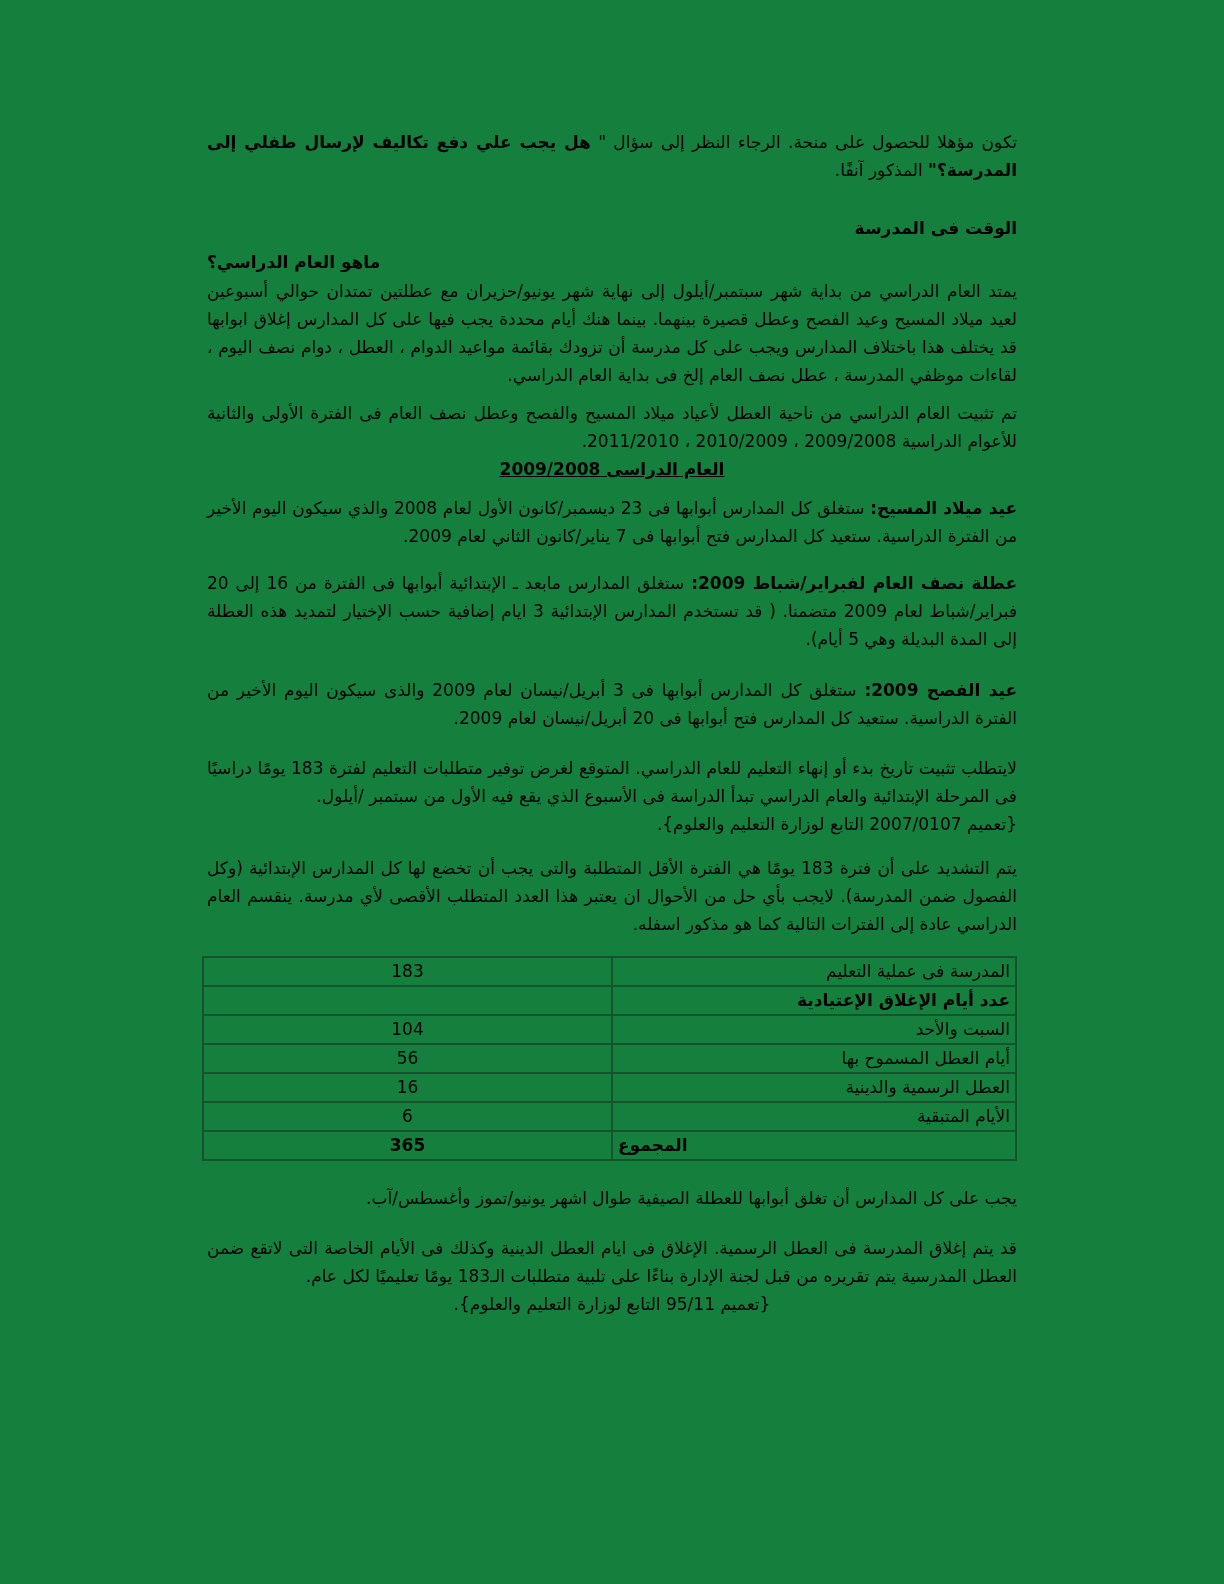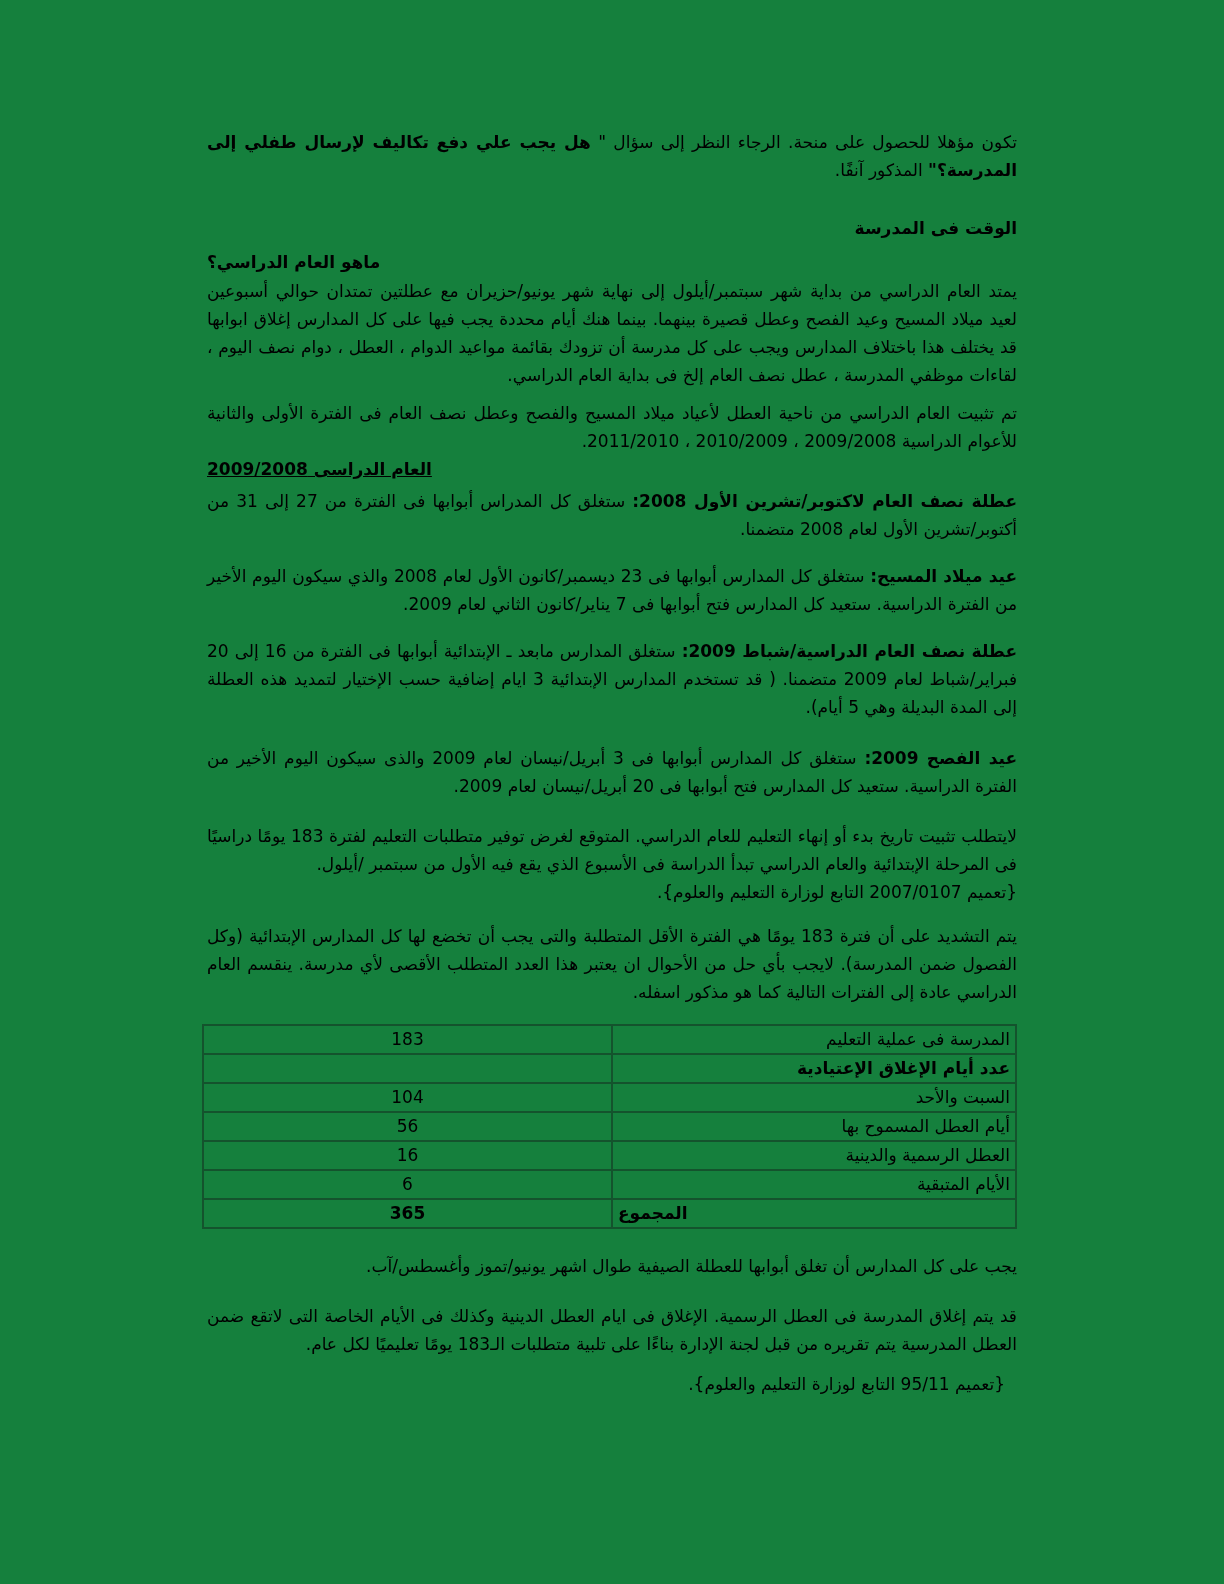--- a/index.html
+++ b/index.html
@@ -12,29 +12,29 @@
     direction:rtl;
     box-sizing:border-box;
     padding:128px 207px 0 207px;
     overflow:hidden;
   }
   .para{margin:0;text-align:justify;}
   .para b{font-weight:bold;}
   .h-right{margin:0;font-weight:bold;text-align:right;}
   .h-left{margin:0;font-weight:bold;text-align:left;}
   .h-underline{text-decoration:underline;}
-  .line-center{margin:12px;text-align:right;}
+  .line-center{margin:0;text-align:center;}
 
   
   .mb-intro{margin-bottom:10px;}
   .mb-htime{margin-bottom:6px;margin-top:30px;}
   .mb-hquestion{margin-bottom:1px;}
   .mb-schoolyear{margin-bottom:10px;}
   .mb-fixed{margin-bottom:0;}
-  .mb-hyear{margin-bottom:4px;}
+  .mb-hyear{margin-bottom:11px;text-align:center;}
   .mb-october{margin-bottom:19px;}
   .mb-christmas{margin-bottom:19px;}
   .mb-february{margin-bottom:23px;}
   .mb-easter{margin-bottom:22px;}
   .mb-183{margin-bottom:16px;}
   .mb-emphasis{margin-bottom:18px;}
   .mb-table{margin-bottom:23px;}
   .mb-summer{margin-bottom:22px;}
 
   table.days{
@@ -68,25 +68,24 @@
   <p class="h-right mb-htime">الوقت فى المدرسة</p>
 
   <p class="h-left mb-hquestion">ماهو العام الدراسي؟</p>
 
   <p class="para mb-schoolyear">يمتد العام الدراسي من بداية شهر سبتمبر/أيلول إلى نهاية شهر يونيو/حزيران مع عطلتين تمتدان حوالي أسبوعين لعيد ميلاد المسيح وعيد الفصح وعطل قصيرة بينهما. بينما هنك أيام محددة يجب فيها على كل المدارس إغلاق ابوابها قد يختلف هذا باختلاف المدارس ويجب على كل مدرسة أن تزودك بقائمة مواعيد الدوام ، العطل ، دوام نصف اليوم ، لقاءات موظفي المدرسة ، عطل نصف العام إلخ فى بداية العام الدراسي.</p>
 
   <p class="para mb-fixed">تم تثبيت العام الدراسي من ناحية العطل لأعياد ميلاد المسيح والفصح وعطل نصف العام فى الفترة الأولى والثانية للأعوام الدراسية 2009/2008 ، 2010/2009 ، 2011/2010.</p>
 
   <p class="h-left h-underline mb-hyear">العام الدراسى 2009/2008</p>
 
-  <p class="para mb-october"><b>عطلة نصف العام لاكتوبر/تشرين الأول 2008:</b><span> ستغلق كل المدراس أبوابها فى الفترة من 27 إلى 31 من أكتوبر/تشرين الأول لعام 2008 متضمنا.</span></p>
 
   <p class="para mb-christmas"><b>عيد ميلاد المسيح:</b><span> ستغلق كل المدارس أبوابها فى 23 ديسمبر/كانون الأول لعام 2008 والذي سيكون اليوم الأخير من الفترة الدراسية. ستعيد كل المدارس فتح أبوابها فى 7 يناير/كانون الثاني لعام 2009.</span></p>
 
-  <p class="para mb-february"><b>عطلة نصف العام الدراسية/شباط 2009:</b><span> ستغلق المدارس مابعد ـ الإبتدائية أبوابها فى الفترة من 16 إلى 20 فبراير/شباط لعام 2009 متضمنا. ( قد تستخدم المدارس الإبتدائية 3 ايام إضافية حسب الإختيار لتمديد هذه العطلة إلى المدة البديلة وهي 5 أيام).</span></p>
+  <p class="para mb-february"><b>عطلة نصف العام لفبراير/شباط 2009:</b><span> ستغلق المدارس مابعد ـ الإبتدائية أبوابها فى الفترة من 16 إلى 20 فبراير/شباط لعام 2009 متضمنا. ( قد تستخدم المدارس الإبتدائية 3 ايام إضافية حسب الإختيار لتمديد هذه العطلة إلى المدة البديلة وهي 5 أيام).</span></p>
 
   <p class="para mb-easter"><b>عيد الفصح 2009:</b><span> ستغلق كل المدارس أبوابها فى 3 أبريل/نيسان لعام 2009 والذى سيكون اليوم الأخير من الفترة الدراسية. ستعيد كل المدارس فتح أبوابها فى 20 أبريل/نيسان لعام 2009.</span></p>
 
   <p class="para mb-183"><span>لايتطلب تثبيت تاريخ بدء أو إنهاء التعليم للعام الدراسي. المتوقع لغرض توفير متطلبات التعليم لفترة 183 يومًا دراسيًا فى المرحلة الإبتدائية والعام الدراسي تبدأ الدراسة فى الأسبوع الذي يقع فيه الأول من سبتمبر /أيلول.</span><br><span>{تعميم 2007/0107 التابع لوزارة التعليم والعلوم}.</span></p>
 
   <p class="para mb-emphasis">يتم التشديد على أن فترة 183 يومًا هي الفترة الأقل المتطلبة والتى يجب أن تخضع لها كل المدارس الإبتدائية (وكل الفصول ضمن المدرسة). لايجب بأي حل من الأحوال ان يعتبر هذا العدد المتطلب الأقصى لأي مدرسة. ينقسم العام الدراسي عادة إلى الفترات التالية كما هو مذكور اسفله.</p>
 
   <table class="days mb-table">
     <tbody>
       <tr>

